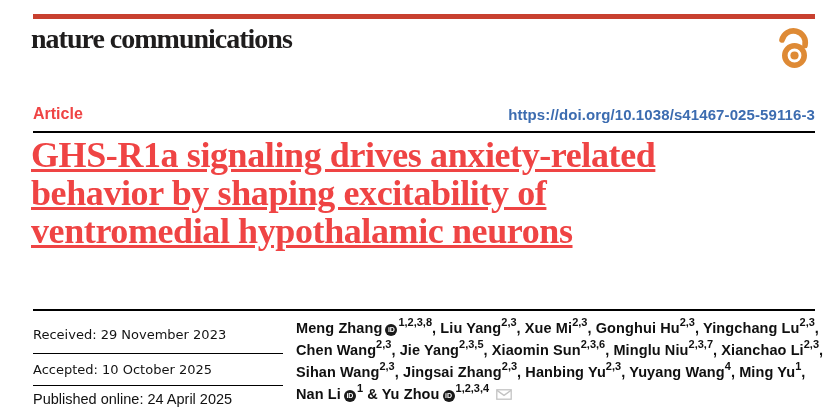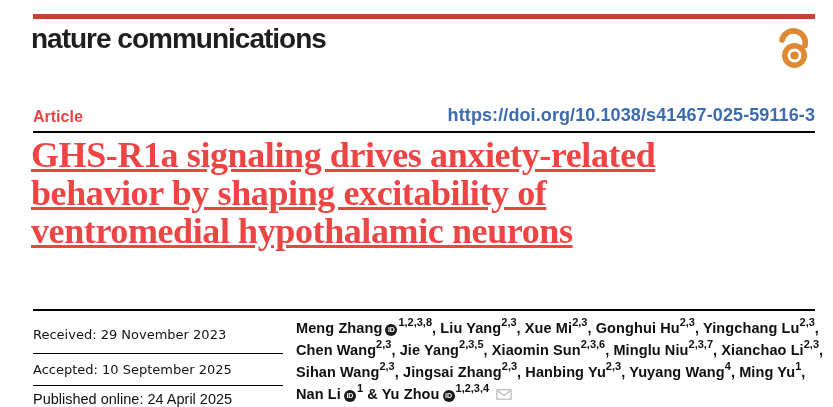--- a/index.html
+++ b/index.html
@@ -10,35 +10,35 @@
   }
   .page { position: relative; width: 833px; height: 407px; overflow: hidden; background: #fff; }
 
   
   .red-bar {
     position: absolute; left: 33px; top: 14px; width: 782px; height: 5px;
     background: #c8402f;
   }
   .journal-logo {
     position: absolute; left: 31px; top: 23px;
-    font-family: Liberation Sans, sans-serif; font-weight: 700;
+    font-family: Liberation Serif, serif; font-weight: 700;
     font-size: 28px; letter-spacing: -1px; color: #1f1d1d;
   }
   .oa-icon {
     position: absolute; left: 777px; top: 24px; width: 36px; height: 45px;
   }
 
   
   .meta-row {
     position: absolute; left: 33px; top: 105px; width: 782px;
     display: flex; justify-content: space-between; align-items: flex-end;
   }
   .article-label { font-size: 16px; font-weight: 700; color: #ef4444; }
   .doi-link {
-    font-size: 18px; font-weight: 700; color: #3c6cb0;
+    font-size: 15px; font-weight: 700; color: #3c6cb0;
     text-decoration: none; letter-spacing: 0.1px;
   }
   .rule-under-meta {
     position: absolute; left: 33px; top: 131px; width: 782px; height: 2px; background: #000;
   }
 
   
   .paper-title {
     position: absolute; left: 31px; top: 136px; width: 780px;
     font-family: "Liberation Serif", serif; font-weight: 700;
@@ -102,21 +102,21 @@
 
   <h1 class="paper-title" style="margin:0;">
     <span>GHS-R1a signaling drives anxiety-related</span><br>
     <span>behavior by shaping excitability of</span><br>
     <span>ventromedial hypothalamic neurons</span>
   </h1>
 
   <div class="bottom-block">
     <div class="dates-col">
       <div class="date-row r1">Received: 29 November 2023</div>
-      <div class="date-row r2">Accepted: 10 September 2025</div>
+      <div class="date-row r2">Accepted: 10 October 2025</div>
       <div class="date-row r3">Published online: 24 April 2025</div>
     </div>
 
     <div class="authors-col"><span>Meng Zhang</span><span class="orcid">iD</span><sup>1,2,3,8</sup>, <span>Liu Yang</span><sup>2,3</sup>, <span>Xue Mi</span><sup>2,3</sup>, <span>Gonghui Hu</span><sup>2,3</sup>, <span>Yingchang Lu</span><sup>2,3</sup>,<br><span>Chen Wang</span><sup>2,3</sup>, <span>Jie Yang</span><sup>2,3,5</sup>, <span>Xiaomin Sun</span><sup>2,3,6</sup>, <span>Minglu Niu</span><sup>2,3,7</sup>, <span>Xianchao Li</span><sup>2,3</sup>,<br><span>Sihan Wang</span><sup>2,3</sup>, <span>Jingsai Zhang</span><sup>2,3</sup>, <span>Hanbing Yu</span><sup>2,3</sup>, <span>Yuyang Wang</span><sup>4</sup>, <span>Ming Yu</span><sup>1</sup>,<br><span>Nan Li</span><span class="orcid">iD</span><sup>1</sup> &amp; <span>Yu Zhou</span><span class="orcid">iD</span><sup>1,2,3,4</sup><span class="envelope"><svg width="16" height="11" viewBox="0 0 16 11">
             <rect x="0.8" y="0.8" width="14.4" height="9.4" fill="none" stroke="#c3c3c3" stroke-width="1.3"></rect>
             <path d="M1 1.4 L8 6.4 L15 1.4" fill="none" stroke="#c3c3c3" stroke-width="1.3"></path>
           </svg></span></div>
   </div>
 
 </div>

